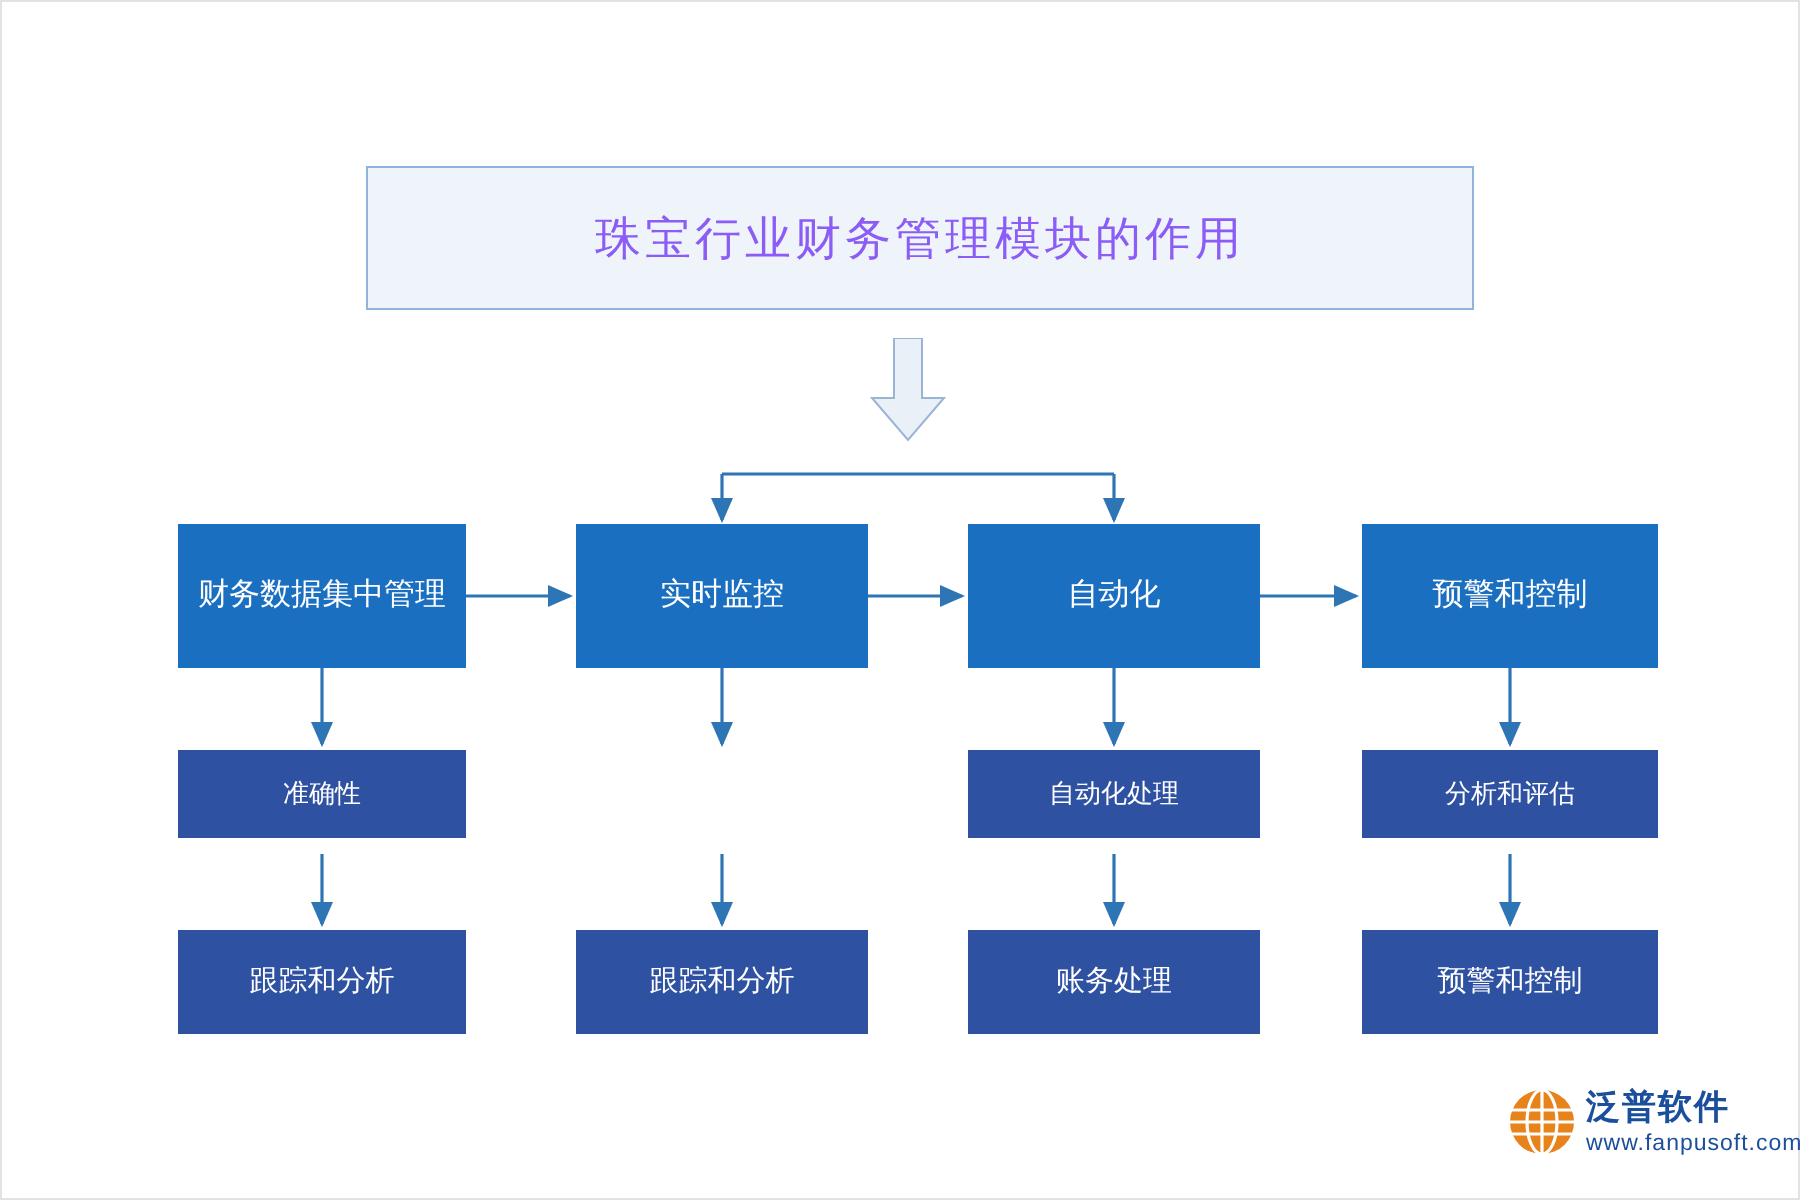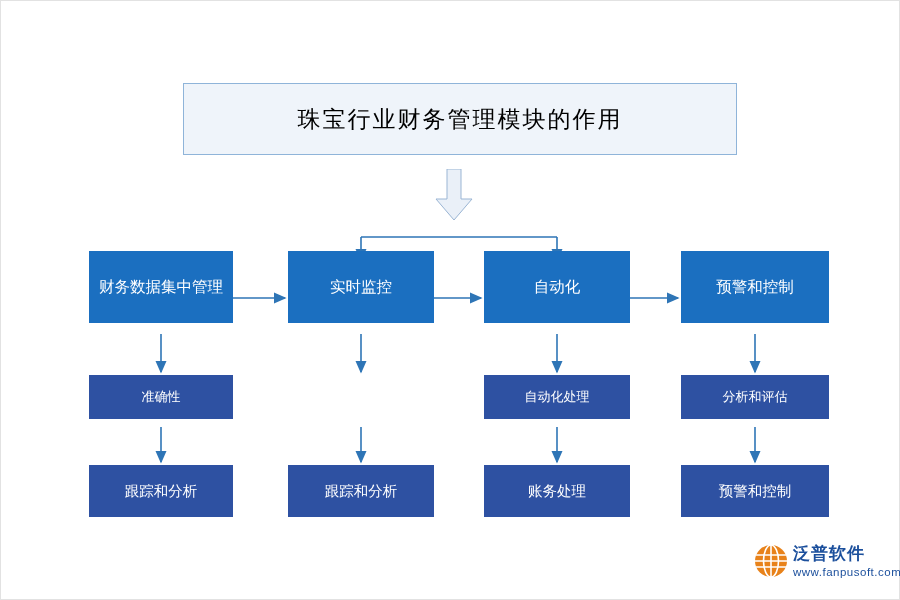--- a/index.html
+++ b/index.html
@@ -30,21 +30,21 @@
     height: 72px;
     box-sizing: border-box;
     background: #eff4fa;
     border: 1px solid #8fb4d9;
     display: flex;
     align-items: center;
     justify-content: center;
   }
   .title-text {
     font-size: 23px;
-    color: #000000;
+    color: #8b5cf6;
     letter-spacing: 2px;
     font-family: Liberation Mono, monospace;
   }
   
   .big-arrow {
     position: absolute;
     left: 434px;
     top: 168px;
     width: 38px;
     height: 52px;
@@ -72,21 +72,21 @@
   }
   .node.row3 {
     background: #2e51a2;
     height: 52px;
     font-size: 14.5px;
   }
   .n1 { left: 88px;  width: 144px; }
   .n2 { left: 287px; width: 146px; }
   .n3 { left: 483px; width: 146px; }
   .n4 { left: 680px; width: 148px; }
-  .r1y { top: 250px; }
+  .r1y { top: 261px; }
   .r2y { top: 374px; }
   .r3y { top: 464px; }
 
   
   #wires {
     position: absolute;
     left: 0;
     top: 0;
     width: 900px;
     height: 600px;

